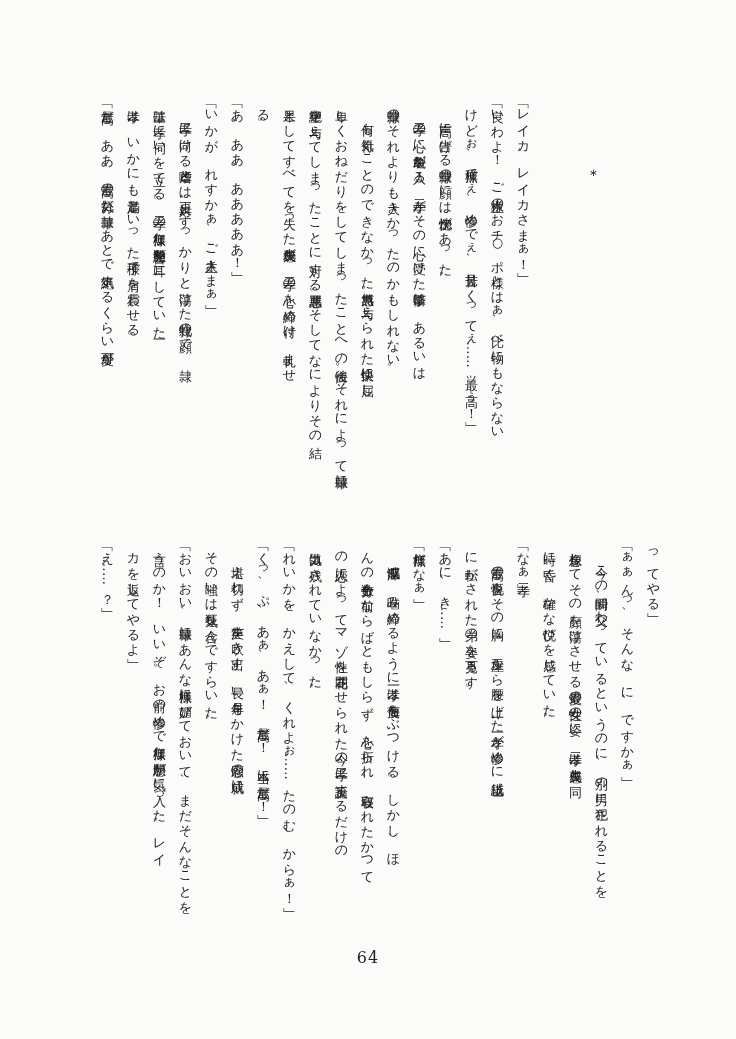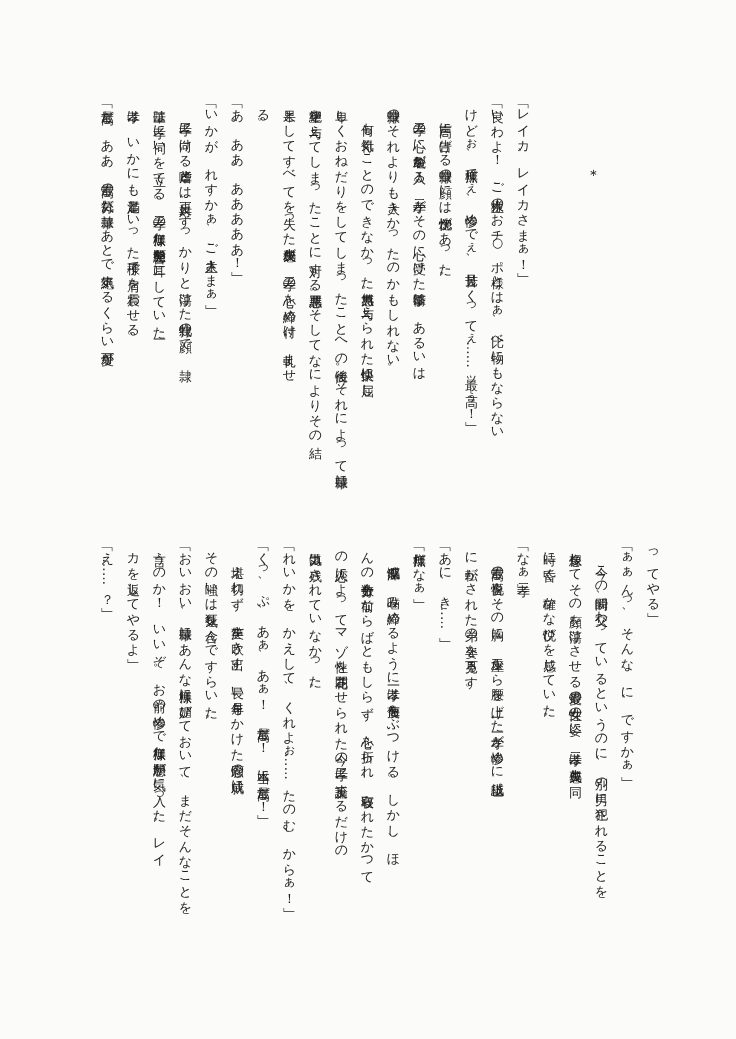--- a/index.html
+++ b/index.html
@@ -104,14 +104,15 @@
       <div class="tline">「れいかを、かえして、くれよぉ……たのむ、からぁ！」</div>
       <div class="tline">「くっ、ぷ、あぁ、あぁ！　最高だ！　本当に最高だ！」</div>
       <div class="tline">　堪え切れず、笑声を吹き出す。長い年月をかけた念願の成就に、</div>
       <div class="tline">その嗤いは狂気を含んですらいた。</div>
       <div class="tline">「おいおい、隷華にあんな無様に媚びておいて、まだそんなことを</div>
       <div class="tline">言うのか！　いいぞ。お前の惨めで無様な懇願が気に入った。レイ</div>
       <div class="tline">カを返してやるよ」</div>
       <div class="tline">「え……？」</div>
     </div>
 
+  <div class="pagenum">64</div>
 
 </div>
 
 </body></html>

